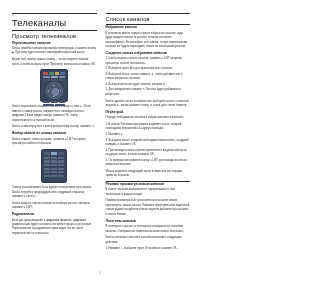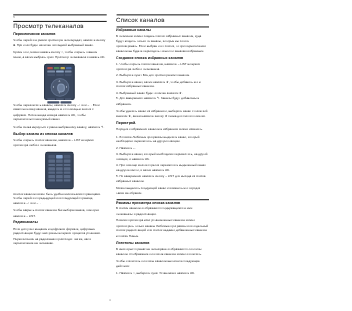--- a/index.html
+++ b/index.html
@@ -198,20 +198,21 @@
 </head>
 <body>
 
 <div class="page">
   <div class="cols">
 
     <div class="col">
 
       <div class="rule-top"></div>
       <div class="h1-sub">5</div>
+      <div class="h1">Телеканалы</div>
 
       <div class="rule-top"></div>
       <div class="h2">Просмотр телеканалов</div>
 
       <div class="h3-top">Переключение каналов</div>
       <p>Чтобы перейти в режим просмотра телепередач, нажмите кнопку ■. При этом будет включен последний выбранный канал.</p>
       <p>Кроме того, можно нажать кнопку ⌂, чтобы открыть главное меню, а затем выбрать пункт Просмотр телеканала и нажать OK.</p>
 
       <div class="remote-wrap">
         <div class="remote remote-a">

